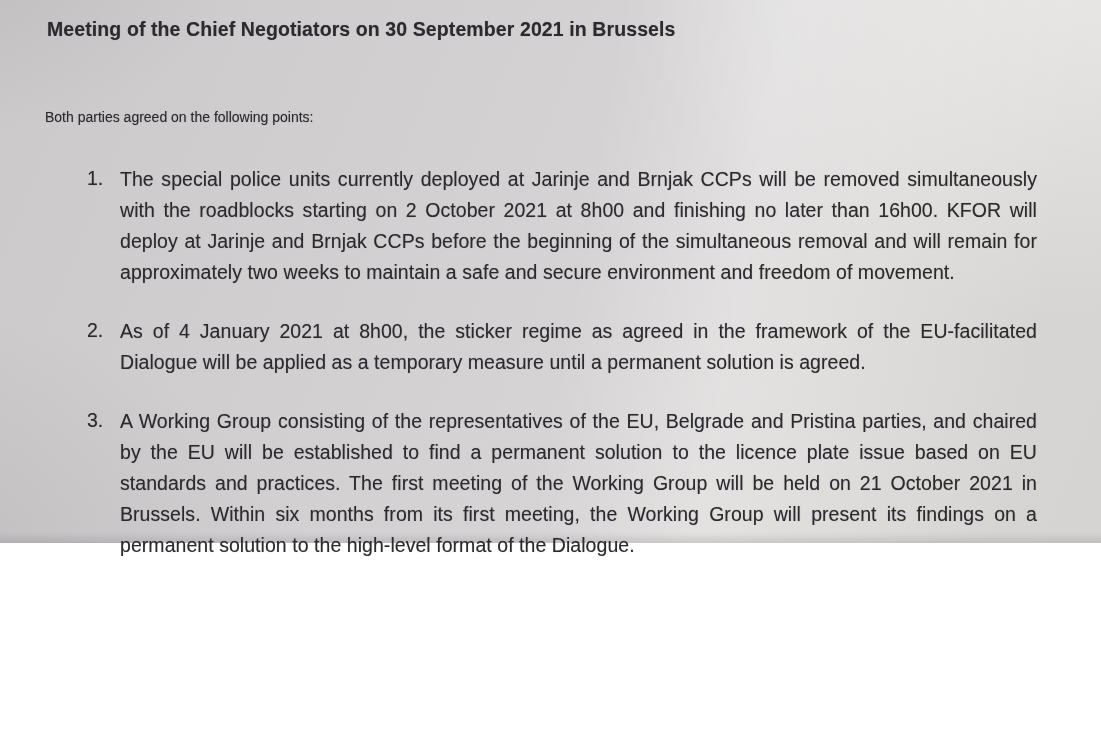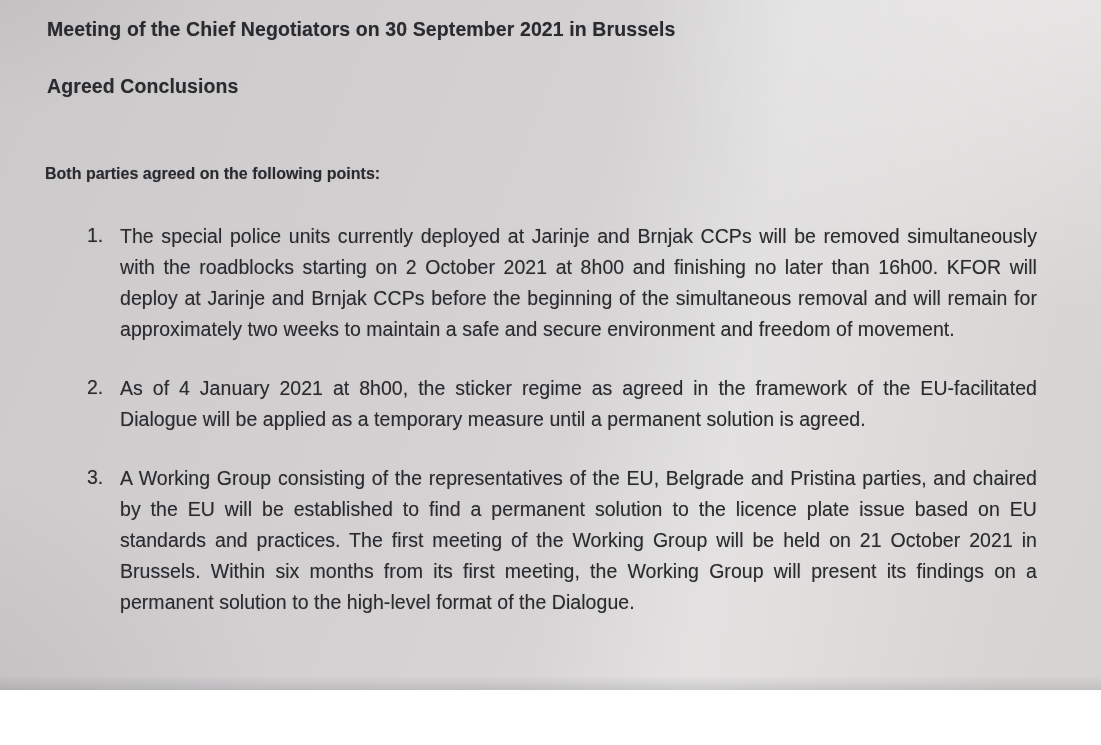--- a/index.html
+++ b/index.html
@@ -8,21 +8,21 @@
   }
   body {
     width: 1101px;
     height: 745px;
     overflow: hidden;
     font-family: "Liberation Sans", sans-serif;
   }
   .paper {
     position: relative;
     width: 1101px;
-    height: 690px;
+    height: 543px;
     box-sizing: border-box;
     color: #2b2a2f;
     background:
       linear-gradient(to top, rgba(60,60,65,0.14), rgba(60,60,65,0) 2%),
       linear-gradient(100deg, rgba(255,255,255,0) 52%, rgba(255,255,255,0.28) 66%, rgba(253,251,250,0.16) 78%, rgba(255,255,255,0) 92%),
       radial-gradient(ellipse 900px 650px at 102% -6%, rgba(255,255,255,0.42), rgba(255,255,255,0) 55%),
       radial-gradient(ellipse 700px 500px at -8% 108%, rgba(85,83,88,0.12), rgba(85,83,88,0) 55%),
       radial-gradient(ellipse 500px 300px at -5% -8%, rgba(85,83,88,0.10), rgba(85,83,88,0) 60%),
       linear-gradient(112deg, #cbc9ca 0%, #d2d0d1 38%, #d9d7d6 72%, #d6d4d3 100%);
   }
@@ -41,23 +41,23 @@
     margin: 0;
     padding: 31px 60px 0 47px;
     font-size: 19.5px;
     line-height: 26px;
     font-weight: 700;
     letter-spacing: 0.1px;
   }
   p.intro {
     margin: 0;
     padding: 62px 60px 0 45px;
-    font-size: 16px;
+    font-size: 14px;
     line-height: 26px;
-    font-weight: 700;
+    font-weight: 400;
   }
   ol.points {
     list-style: none;
     margin: 0;
     padding: 34px 0 0 87px;
   }
   ol.points li.point {
     display: flex;
     align-items: flex-start;
     margin: 0 0 28px 0;
@@ -76,21 +76,20 @@
     text-align-last: left;
     letter-spacing: 0.05px;
   }
 </style>
 </head>
 <body>
 
 <div class="paper">
   <h1 class="doc-title">Meeting of the Chief Negotiators on 30 September 2021 in Brussels</h1>
 
-  <h2 class="doc-subtitle">Agreed Conclusions</h2>
 
   <p class="intro">Both parties agreed on the following points:</p>
 
   <ol class="points">
     <li class="point">
       <span class="point-number">1.</span>
       <p class="point-text">The special police units currently deployed at Jarinje and Brnjak CCPs will be removed simultaneously with the roadblocks starting on 2 October 2021 at 8h00 and finishing no later than 16h00. KFOR will deploy at Jarinje and Brnjak CCPs before the beginning of the simultaneous removal and will remain for approximately two weeks to maintain a safe and secure environment and freedom of movement.</p>
     </li>
     <li class="point">
       <span class="point-number">2.</span>

